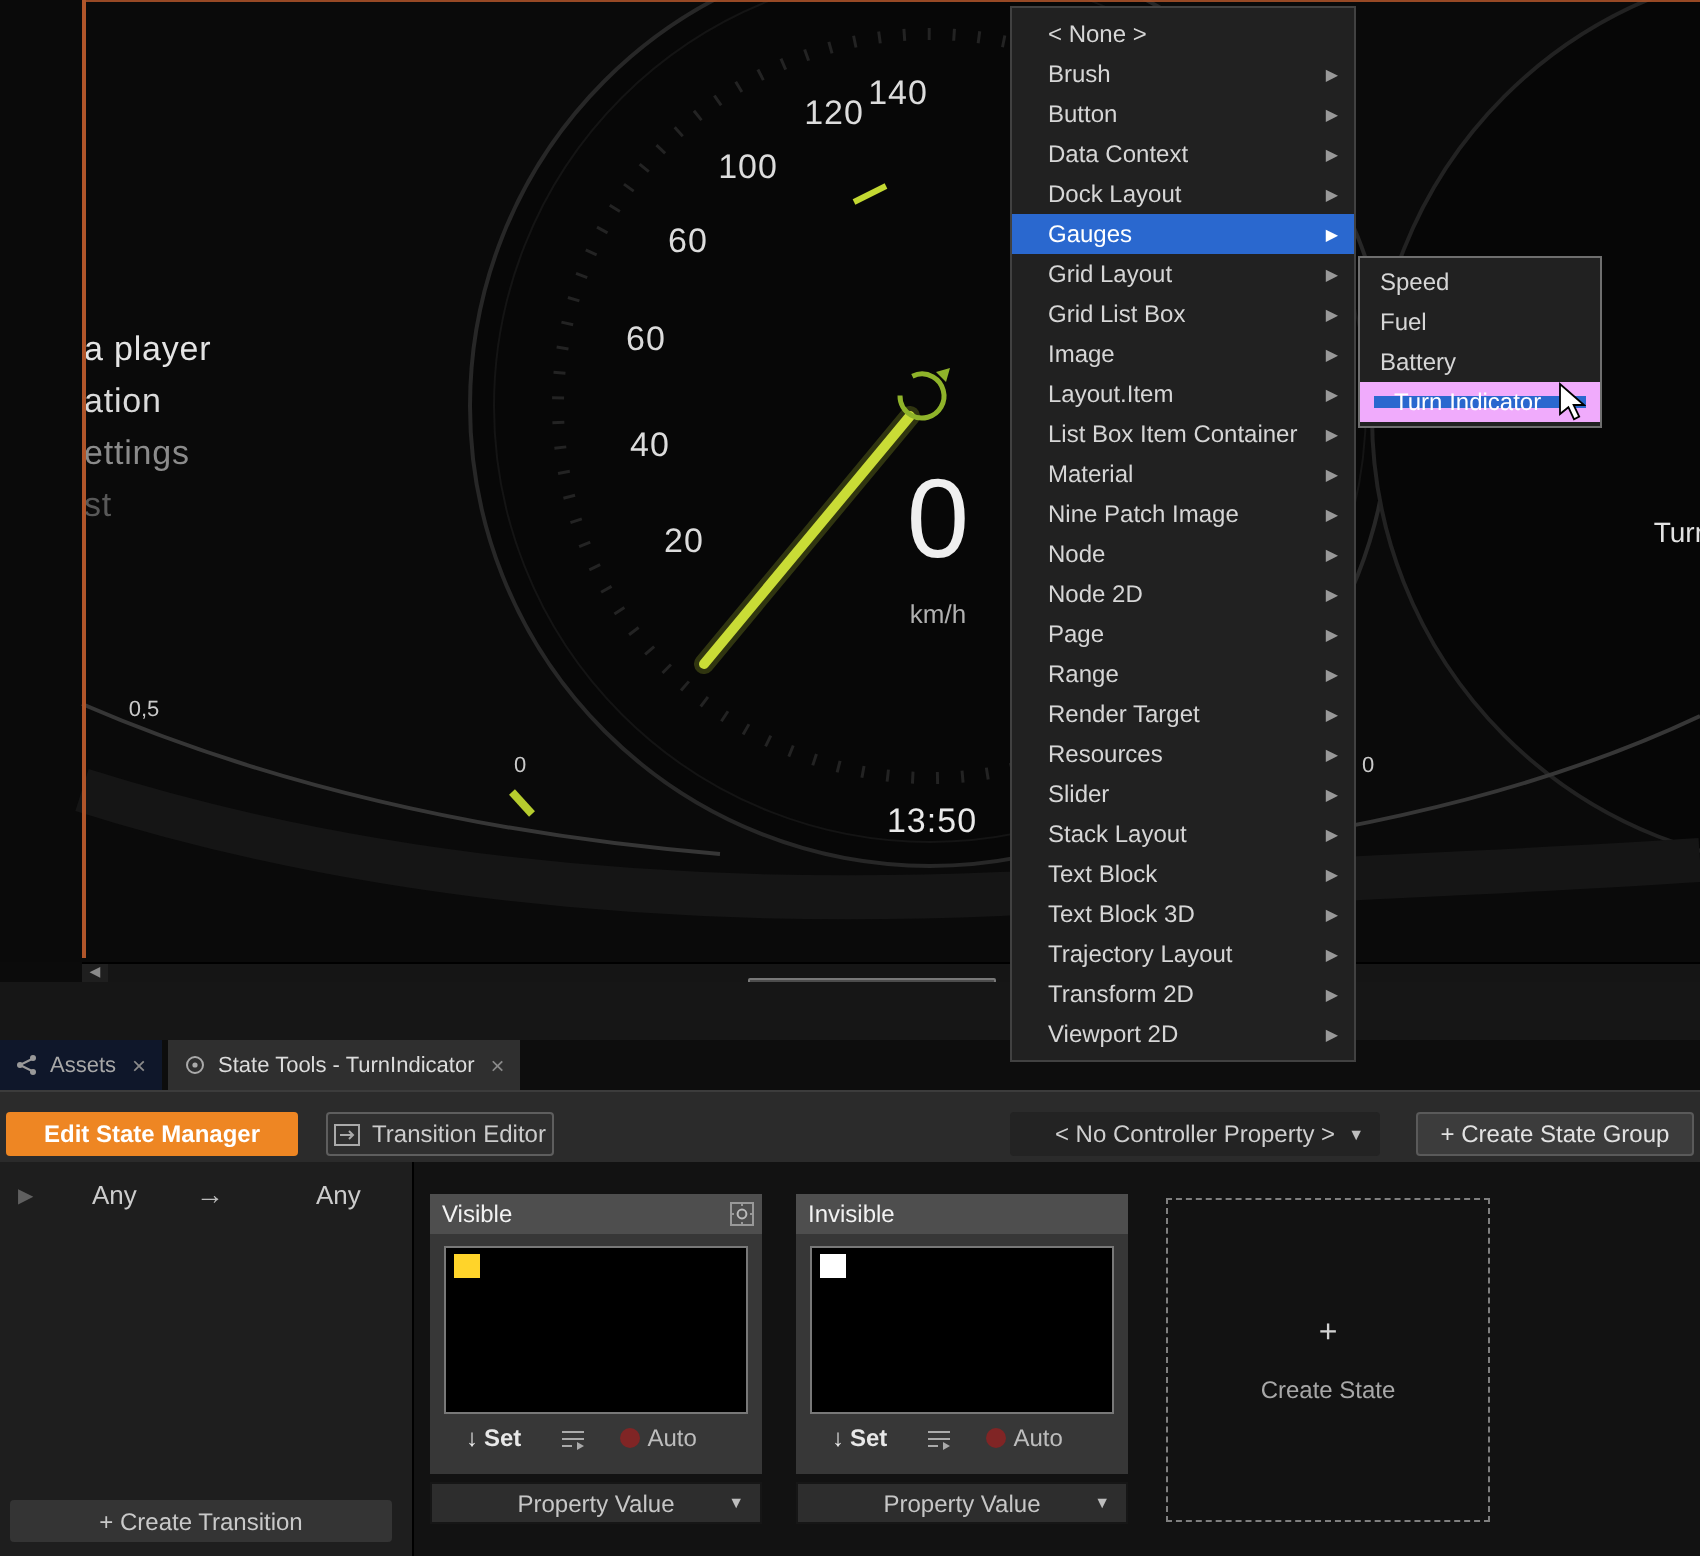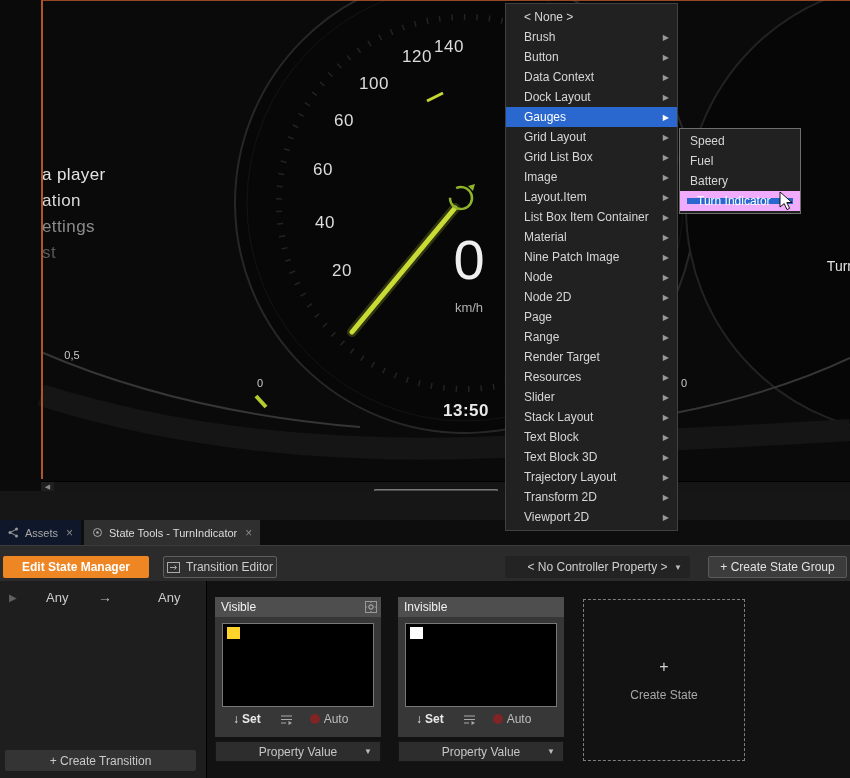--- a/index.html
+++ b/index.html
@@ -11,21 +11,21 @@
   }
   
   .canvas { position:absolute; left:0; top:0; width:850px; height:481px; background:#0a0a0a; overflow:hidden; }
   .gauge-svg { position:absolute; left:0; top:0; }
   .sel-v { position:absolute; left:41px; top:0; width:2px; height:479px; background:#b0552a; }
   .sel-h { position:absolute; left:41px; top:0; width:809px; height:1px; background:#b0552a; opacity:.85; }
   .pv { position:absolute; transform:translate(-50%,-50%); color:#d9d9d9; white-space:nowrap; }
   .tick { font-size:17px; color:#dcdcdc; letter-spacing:.5px; }
   .speed-value { font-size:56px; color:#efefef; font-weight:400; }
   .speed-unit { font-size:13px; color:#b0b0b0; }
-  .clock { font-size:17px; color:#e9e9e9; font-weight:700; letter-spacing:.5px; }
+  .clock { font-size:17px; color:#e9e9e9; font-weight:400; letter-spacing:.5px; }
   .small-num { font-size:11px; color:#c9c9c9; }
   .turn-label { font-size:14px; color:#e2e2e2; }
   .cluster-menu { position:absolute; left:42px; top:165px; }
   .cluster-menu div { height:26px; font-size:17px; letter-spacing:.4px; white-space:nowrap; }
   .cluster-menu div:nth-child(1){ color:#e4e4e4; }
   .cluster-menu div:nth-child(2){ color:#dadada; }
   .cluster-menu div:nth-child(3){ color:#8b8b8b; }
   .cluster-menu div:nth-child(4){ color:#585858; }
   
   .hscroll { position:absolute; left:41px; top:481px; width:809px; height:10px; background:#151515; border-top:1px solid #000; }

